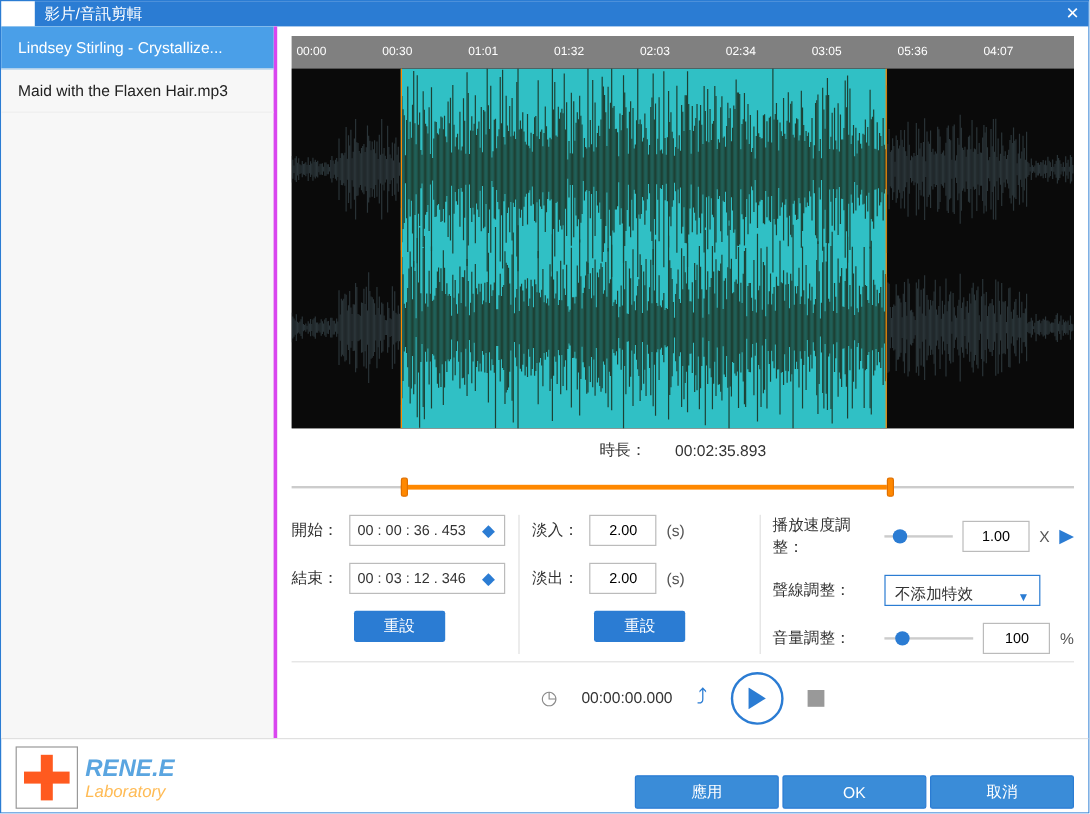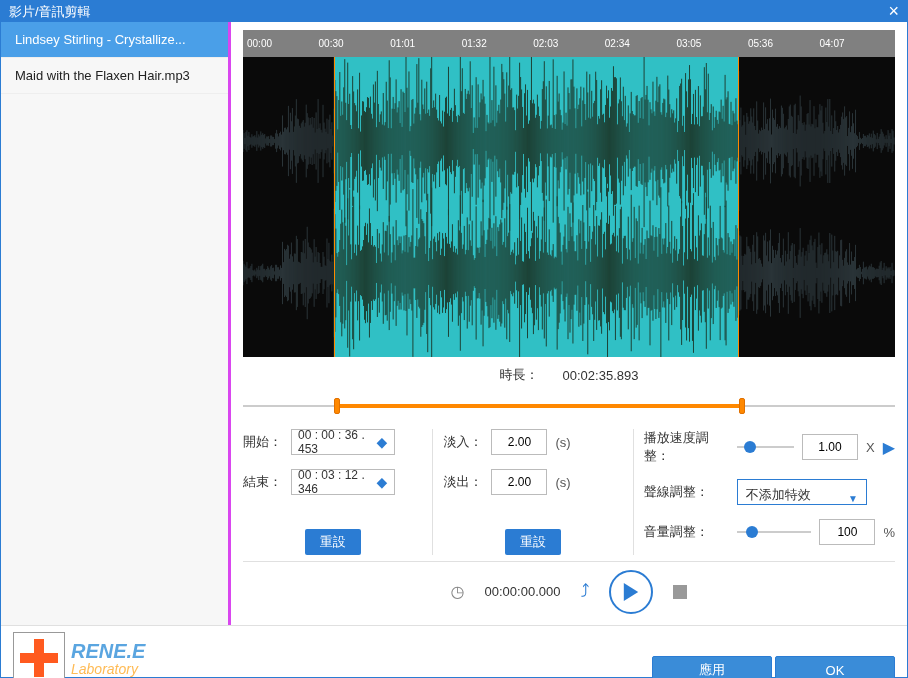--- a/index.html
+++ b/index.html
@@ -1,20 +1,20 @@
 <!DOCTYPE html>
 <html><head>
 <meta charset="utf-8">
 <style>
 * { box-sizing: border-box; margin: 0; padding: 0; font-family: "Microsoft YaHei", Arial, sans-serif; }
 body { width: 908px; height: 678px; background: #fff; overflow: hidden; }
 
 .window { width: 908px; height: 678px; border: 1px solid #2b7cd3; display: flex; flex-direction: column; }
 
-.titlebar { height: 28px; background: #2b7cd3; color: #fff; display: flex; align-items: center; padding: 0 8px; font-size: 13px; }
+.titlebar { height: 28px; background: #2b7cd3; color: #fff; display: flex; align-items: center; padding: 0 8px; font-size: 13px; margin-left: 28px; }
 .titlebar .close { margin-left: auto; font-size: 18px; cursor: pointer; }
 
 .body { flex: 1; display: flex; }
 
 .sidebar { width: 230px; background: #f7f7f7; border-right: 3px solid #d946ef; }
 .sidebar-item { padding: 10px 14px; font-size: 13px; color: #222; cursor: pointer; border-bottom: 1px solid #eee; }
 .sidebar-item.active { background: #4a9fe8; color: #fff; }
 
 .main { flex: 1; display: flex; flex-direction: column; padding: 8px 12px 4px 12px; }
 
@@ -33,27 +33,27 @@
 .slider-knob { position: absolute; top: 1px; width: 6px; height: 16px; background: #ff8800; border: 1px solid #e07000; border-radius: 2px; }
 
 .controls { display: flex; gap: 10px; }
 .col { flex: 1; display: flex; flex-direction: column; gap: 14px; }
 .sep { width: 1px; background: #e0e0e0; }
 
 .row { display: flex; align-items: center; gap: 8px; font-size: 13px; color: #333; }
 .row label { width: 40px; text-align: left; }
 .row label.wide { width: 85px; }
 
-.spinbox { width: 104px; height: 26px; border: 1px solid #bbb; display: flex; align-items: center; padding: 0 6px; font-size: 12px; background: #fff; }
+.spinbox { width: 130px; height: 26px; border: 1px solid #bbb; display: flex; align-items: center; padding: 0 6px; font-size: 12px; background: #fff; }
 .spinbox .spin { width: 14px; color: #2b7cd3; font-size: 14px; text-align: center; cursor: pointer; margin-left: auto; }
 
 .smallbox { width: 56px; height: 26px; border: 1px solid #bbb; text-align: center; font-size: 12px; }
 .unit { font-size: 13px; color: #555; }
 
-.btn-reset { width: 56px; height: 26px; background: #2b7cd3; color: #fff; border: none; font-size: 13px; cursor: pointer; border-radius: 2px; margin-top: 20px; }
+.btn-reset { width: 76px; height: 26px; background: #2b7cd3; color: #fff; border: none; font-size: 13px; cursor: pointer; border-radius: 2px; }
 
 .mini-slider { flex: 1; max-width: 120px; height: 6px; position: relative; }
 .mini-slider .tr { position: absolute; top: 2px; left: 0; right: 0; height: 2px; background: #ccc; }
 .mini-slider .kn { position: absolute; top: -3px; width: 12px; height: 12px; background: #2b7cd3; border-radius: 50%; }
 
 .combo { width: 130px; height: 26px; border: 1px solid #2b7cd3; display: flex; align-items: flex-end; padding: 0 8px; font-size: 13px; color: #333; cursor: pointer; }
 .combo .chev { margin-left: auto; color: #2b7cd3; font-size: 10px; }
 
 .play-tri { color: #2b7cd3; font-size: 16px; cursor: pointer; }
 
@@ -1550,15 +1550,16 @@
           <div class="logo-cross"></div>
         </div>
       <div>
         <div class="logo-txt1">RENE.E</div>
         <div class="logo-txt2">Laboratory</div>
       </div>
     </div>
     <div class="footer-btns">
       <button class="foot-btn">應用</button>
       <button class="foot-btn">OK</button>
+      <button class="foot-btn">取消</button>
     </div>
   </div>
 </div>
 
 </body></html>

